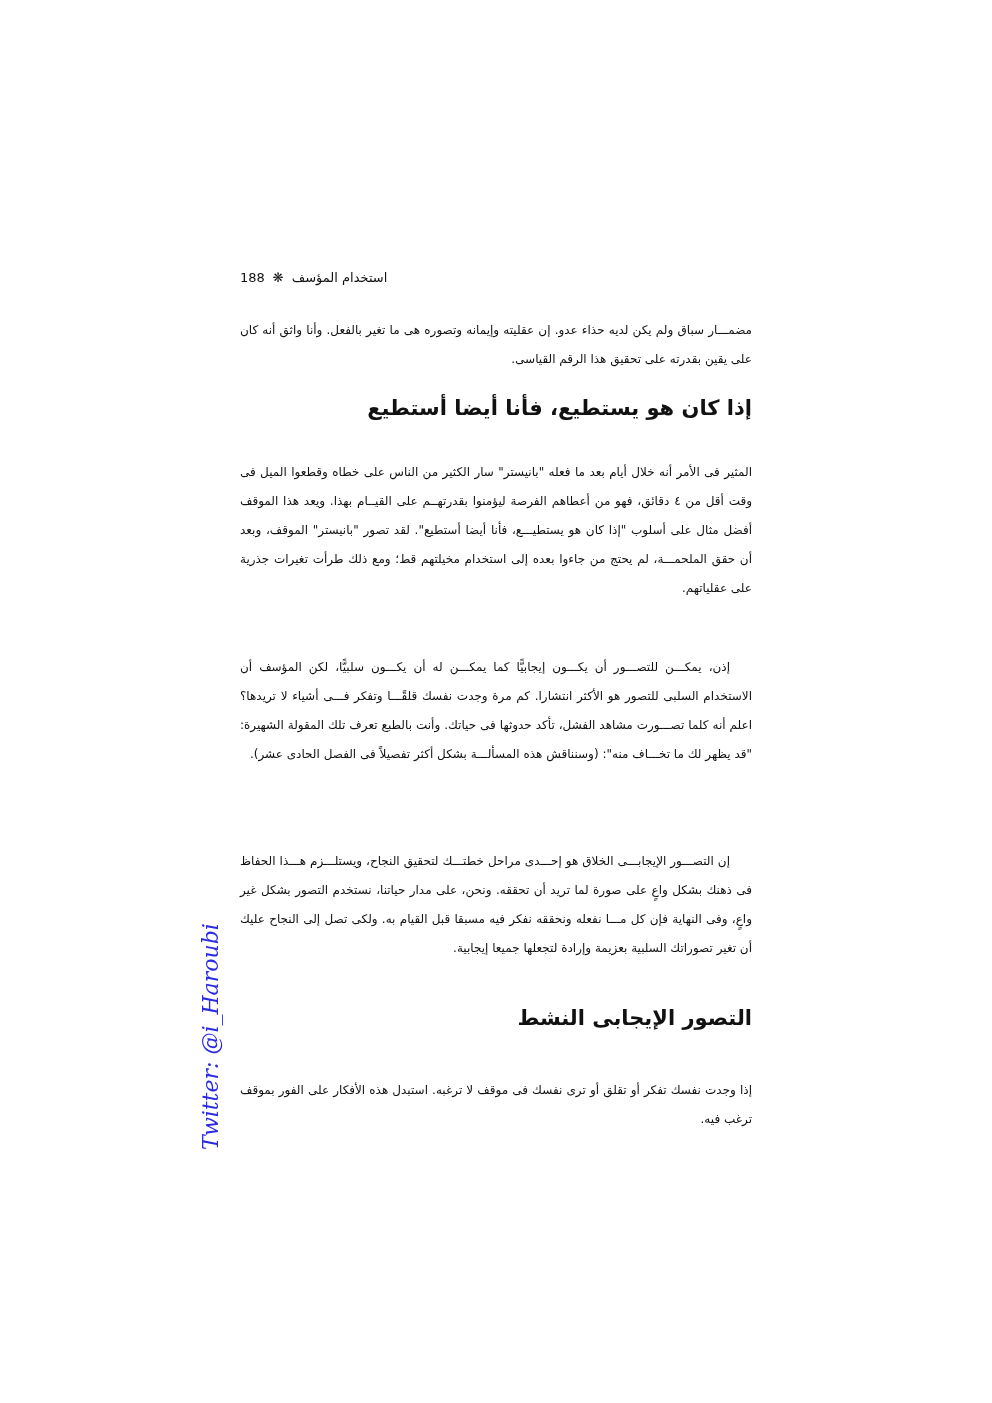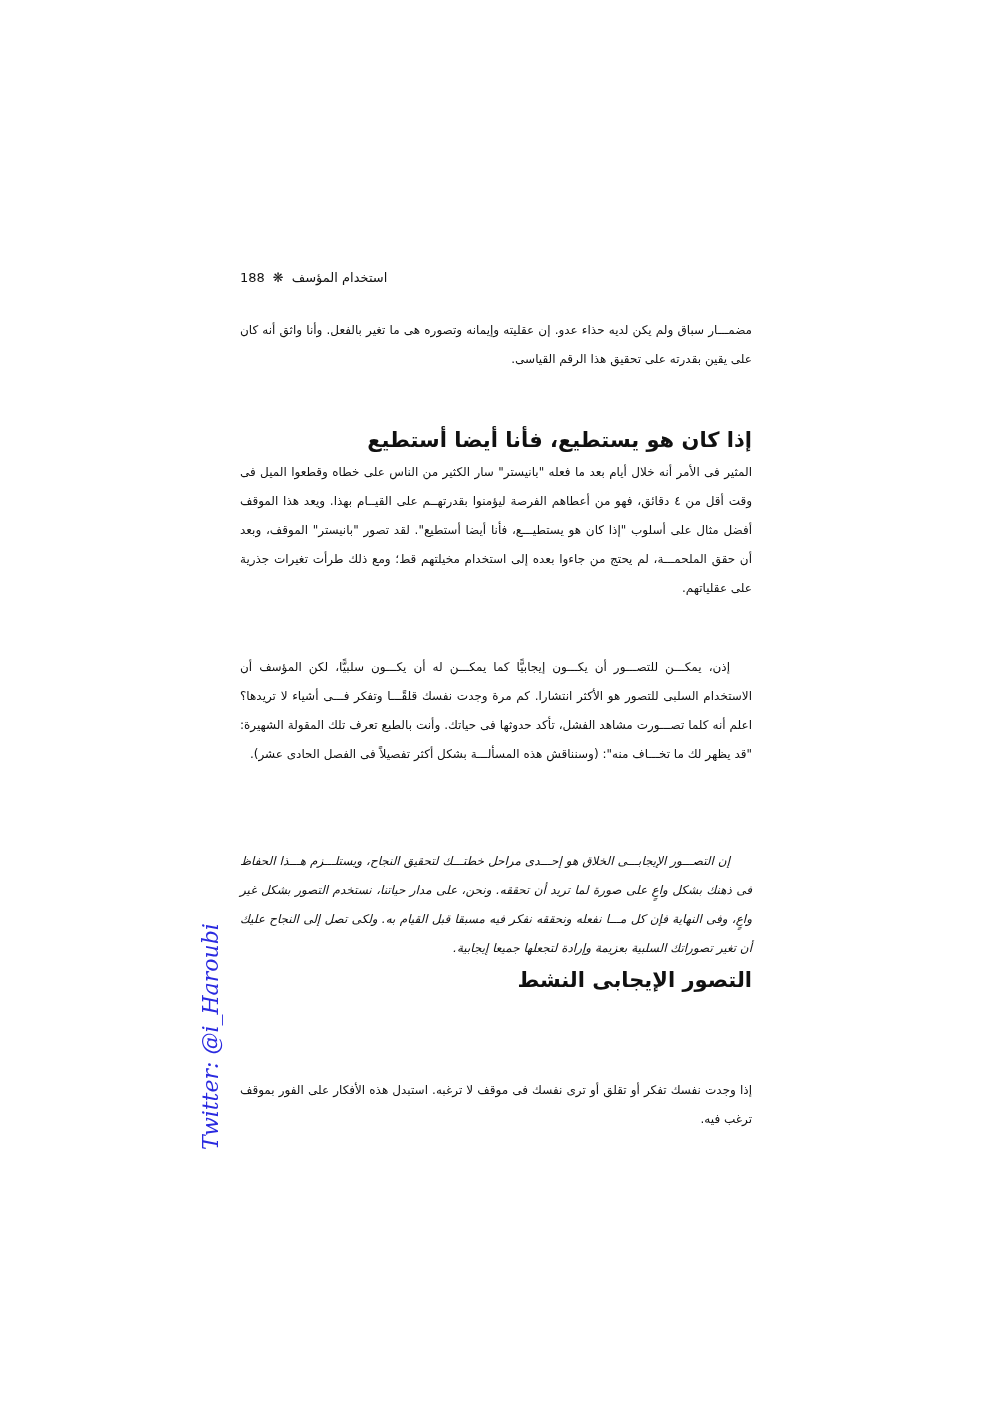--- a/index.html
+++ b/index.html
@@ -72,25 +72,25 @@
 <body>
 
 <div class="running-header">
   <span>استخدام المؤسف</span>
   <span class="ornament">❋</span>
   <span>188</span>
 </div>
 
 <p class="para" style="top:316px;">مضمـــار سباق ولم يكن لديه حذاء عدو. إن عقليته وإيمانه وتصوره هى ما تغير بالفعل. وأنا واثق أنه كان على يقين بقدرته على تحقيق هذا الرقم القياسى.</p>
 
-<h2 class="heading" style="top:428px;">إذا كان هو يستطيع، فأنا أيضا أستطيع</h2>
+<h2 class="heading" style="top:396px;">إذا كان هو يستطيع، فأنا أيضا أستطيع</h2>
 
 <p class="para" style="top:458px;">المثير فى الأمر أنه خلال أيام بعد ما فعله "بانيستر" سار الكثير من الناس على خطاه وقطعوا الميل فى وقت أقل من ٤ دقائق، فهو من أعطاهم الفرصة ليؤمنوا بقدرتهــم على القيــام بهذا. ويعد هذا الموقف أفضل مثال على أسلوب "إذا كان هو يستطيـــع، فأنا أيضا أستطيع". لقد تصور "بانيستر" الموقف، وبعد أن حقق الملحمـــة، لم يحتج من جاءوا بعده إلى استخدام مخيلتهم قط؛ ومع ذلك طرأت تغيرات جذرية على عقلياتهم.</p>
 
 <p class="para indent" style="top:653px;">إذن، يمكـــن للتصـــور أن يكـــون إيجابيًّا كما يمكـــن له أن يكـــون سلبيًّا، لكن المؤسف أن الاستخدام السلبى للتصور هو الأكثر انتشارا. كم مرة وجدت نفسك قلقًـــا وتفكر فـــى أشياء لا تريدها؟ اعلم أنه كلما تصـــورت مشاهد الفشل، تأكد حدوثها فى حياتك. وأنت بالطبع تعرف تلك المقولة الشهيرة: "قد يظهر لك ما تخـــاف منه": (وسنناقش هذه المسألـــة بشكل أكثر تفصيلاً فى الفصل الحادى عشر).</p>
 
-<p class="para indent" style="top:847px;font-style:italic;">إن التصـــور الإيجابـــى الخلاق هو إحـــدى مراحل خطتـــك لتحقيق النجاح، ويستلـــزم هـــذا الحفاظ  فى ذهنك بشكل واعٍ  على صورة لما تريد أن تحققه. ونحن، على مدار حياتنا، نستخدم التصور بشكل غير واعٍ، وفى النهاية فإن كل مـــا نفعله ونحققه نفكر فيه مسبقا قبل القيام به. ولكى تصل إلى النجاح عليك أن تغير تصوراتك السلبية بعزيمة وإرادة لتجعلها جميعا إيجابية.</p>
+<p class="para indent" style="top:847px;">إن التصـــور الإيجابـــى الخلاق هو إحـــدى مراحل خطتـــك لتحقيق النجاح، ويستلـــزم هـــذا الحفاظ  فى ذهنك بشكل واعٍ  على صورة لما تريد أن تحققه. ونحن، على مدار حياتنا، نستخدم التصور بشكل غير واعٍ، وفى النهاية فإن كل مـــا نفعله ونحققه نفكر فيه مسبقا قبل القيام به. ولكى تصل إلى النجاح عليك أن تغير تصوراتك السلبية بعزيمة وإرادة لتجعلها جميعا إيجابية.</p>
 
-<h2 class="heading" style="top:968px;">التصور الإيجابى النشط</h2>
+<h2 class="heading" style="top:1006px;">التصور الإيجابى النشط</h2>
 
 <p class="para" style="top:1076px;">إذا وجدت نفسك تفكر أو تقلق أو ترى نفسك فى موقف لا ترغبه. استبدل هذه الأفكار على الفور بموقف ترغب فيه.</p>
 
 <div class="watermark">Twitter: @i_Haroubi</div>
 
 </body></html>

